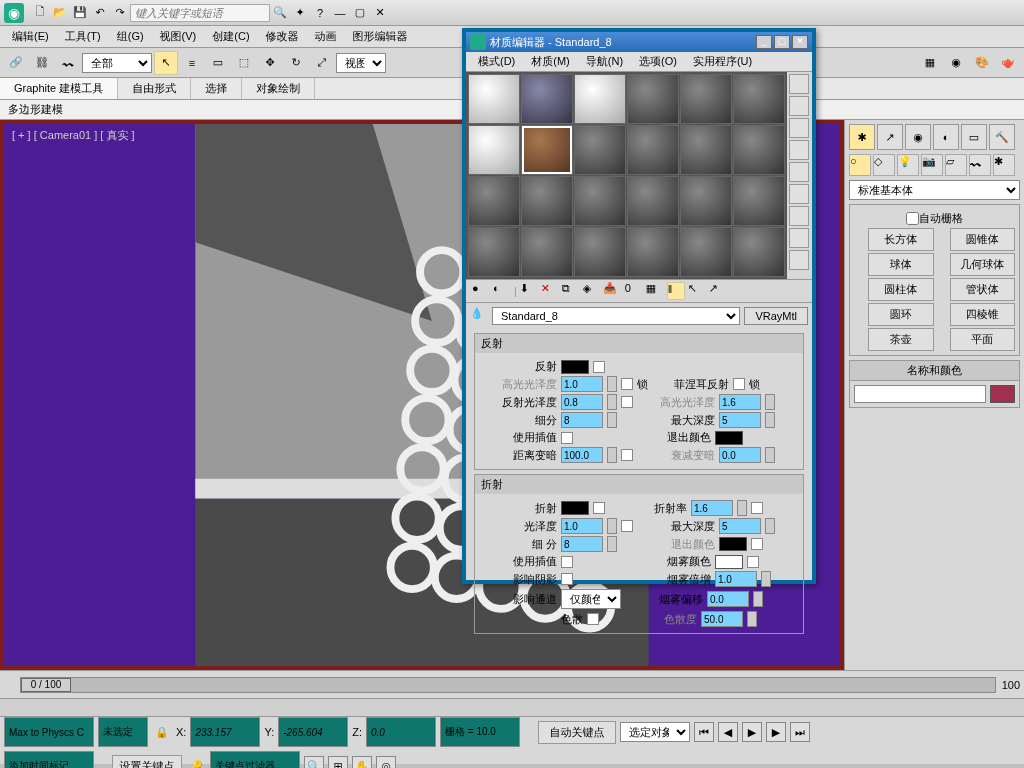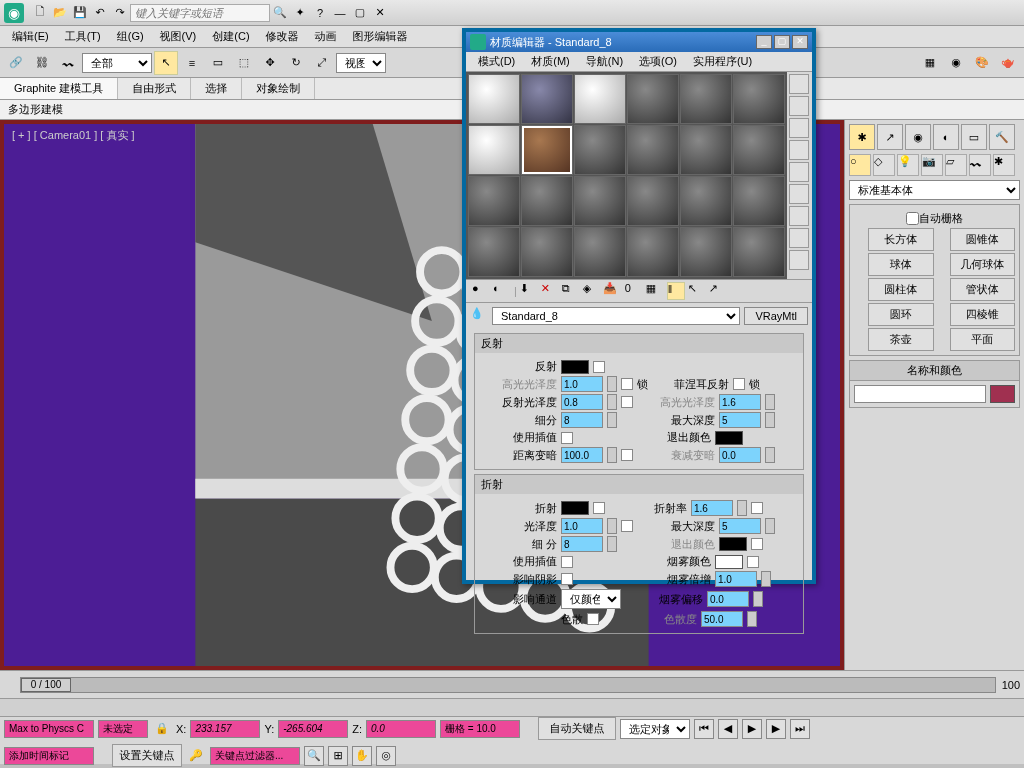--- a/index.html
+++ b/index.html
@@ -68,21 +68,21 @@
 .spin-btns { width: 10px; height: 16px; background: #ccc; border: 1px solid #888; }
 .color-box { width: 28px; height: 14px; border: 1px solid #555; }
 .color-box.black { background: #000; }
 .color-box.white { background: #fff; }
 .small-check { width: 12px; height: 12px; border: 1px solid #888; background: #fff; display: inline-block; }
 .timeline { height: 28px; background: #d8d8d8; display: flex; align-items: center; border-top: 1px solid #999; padding: 0 4px; gap: 6px; }
 .time-slider { flex: 1; height: 16px; background: #bbb; border: 1px solid #888; position: relative; }
 .time-handle { position: absolute; left: 0; width: 50px; height: 14px; background: #d0d0d0; border: 1px solid #666; font-size: 10px; text-align: center; }
 .time-ruler { height: 18px; background: #d0d0d0; border-top: 1px solid #999; }
 .statusbar { height: 48px; background: #d8d8d8; display: flex; align-items: center; padding: 0 4px; gap: 4px; border-top: 1px solid #999; flex-wrap: wrap; }
-.status-field { height: 18px; border: 1px solid #888; background: #ec4899; padding: 0 4px; display: flex; align-items: center; font-size: 10px; }
+.status-field { height: 30px; border: 1px solid #888; background: #0f766e; padding: 0 4px; display: flex; align-items: center; font-size: 10px; }
 .coord-input { width: 70px; font-style: italic; }
 .play-btn { width: 20px; height: 20px; border: 1px solid #888; background: #e0e0e0; cursor: pointer; display: flex; align-items: center; justify-content: center; }
 .scene-svg { width: 100%; height: 100%; }
 </style>
 </head>
 <body>
 
 <div class="titlebar">
   <div class="app-icon">◉</div>
   <span class="tb-btn">🗋</span>

